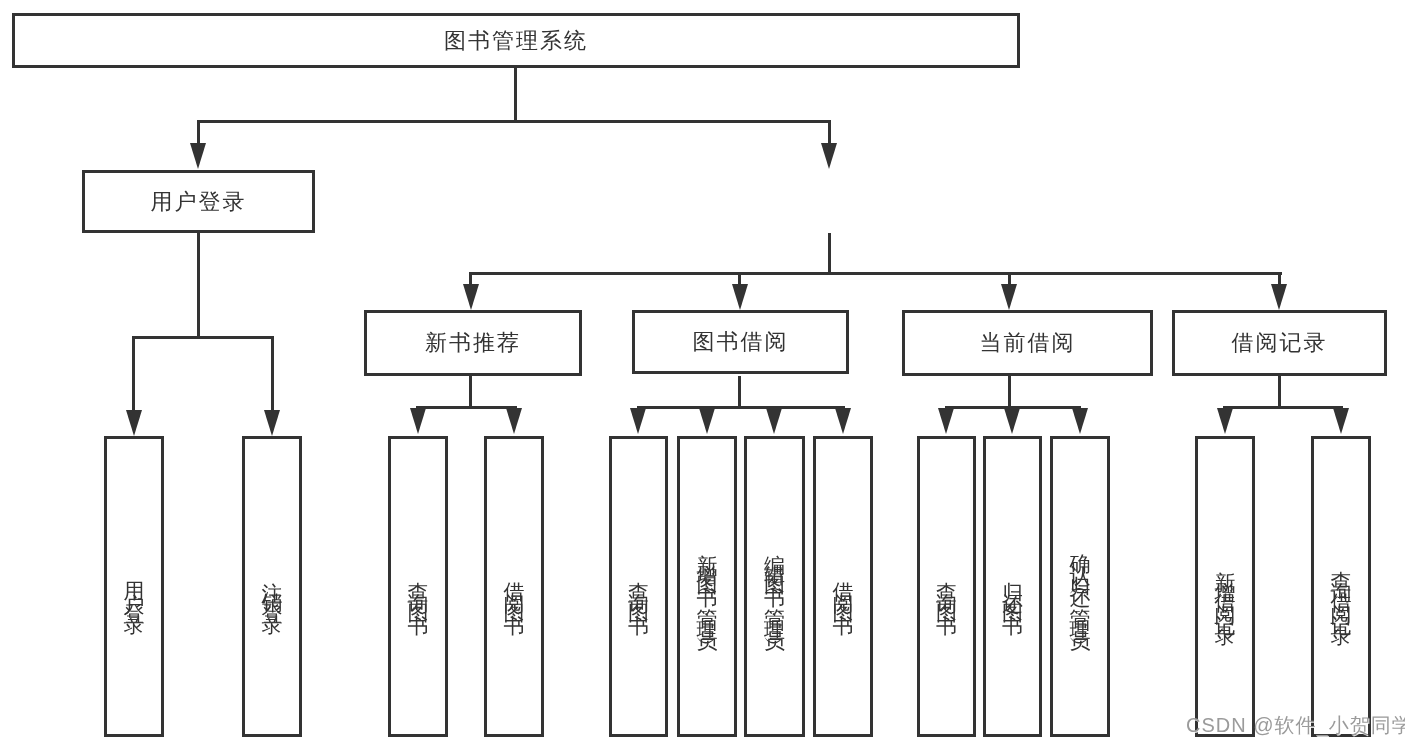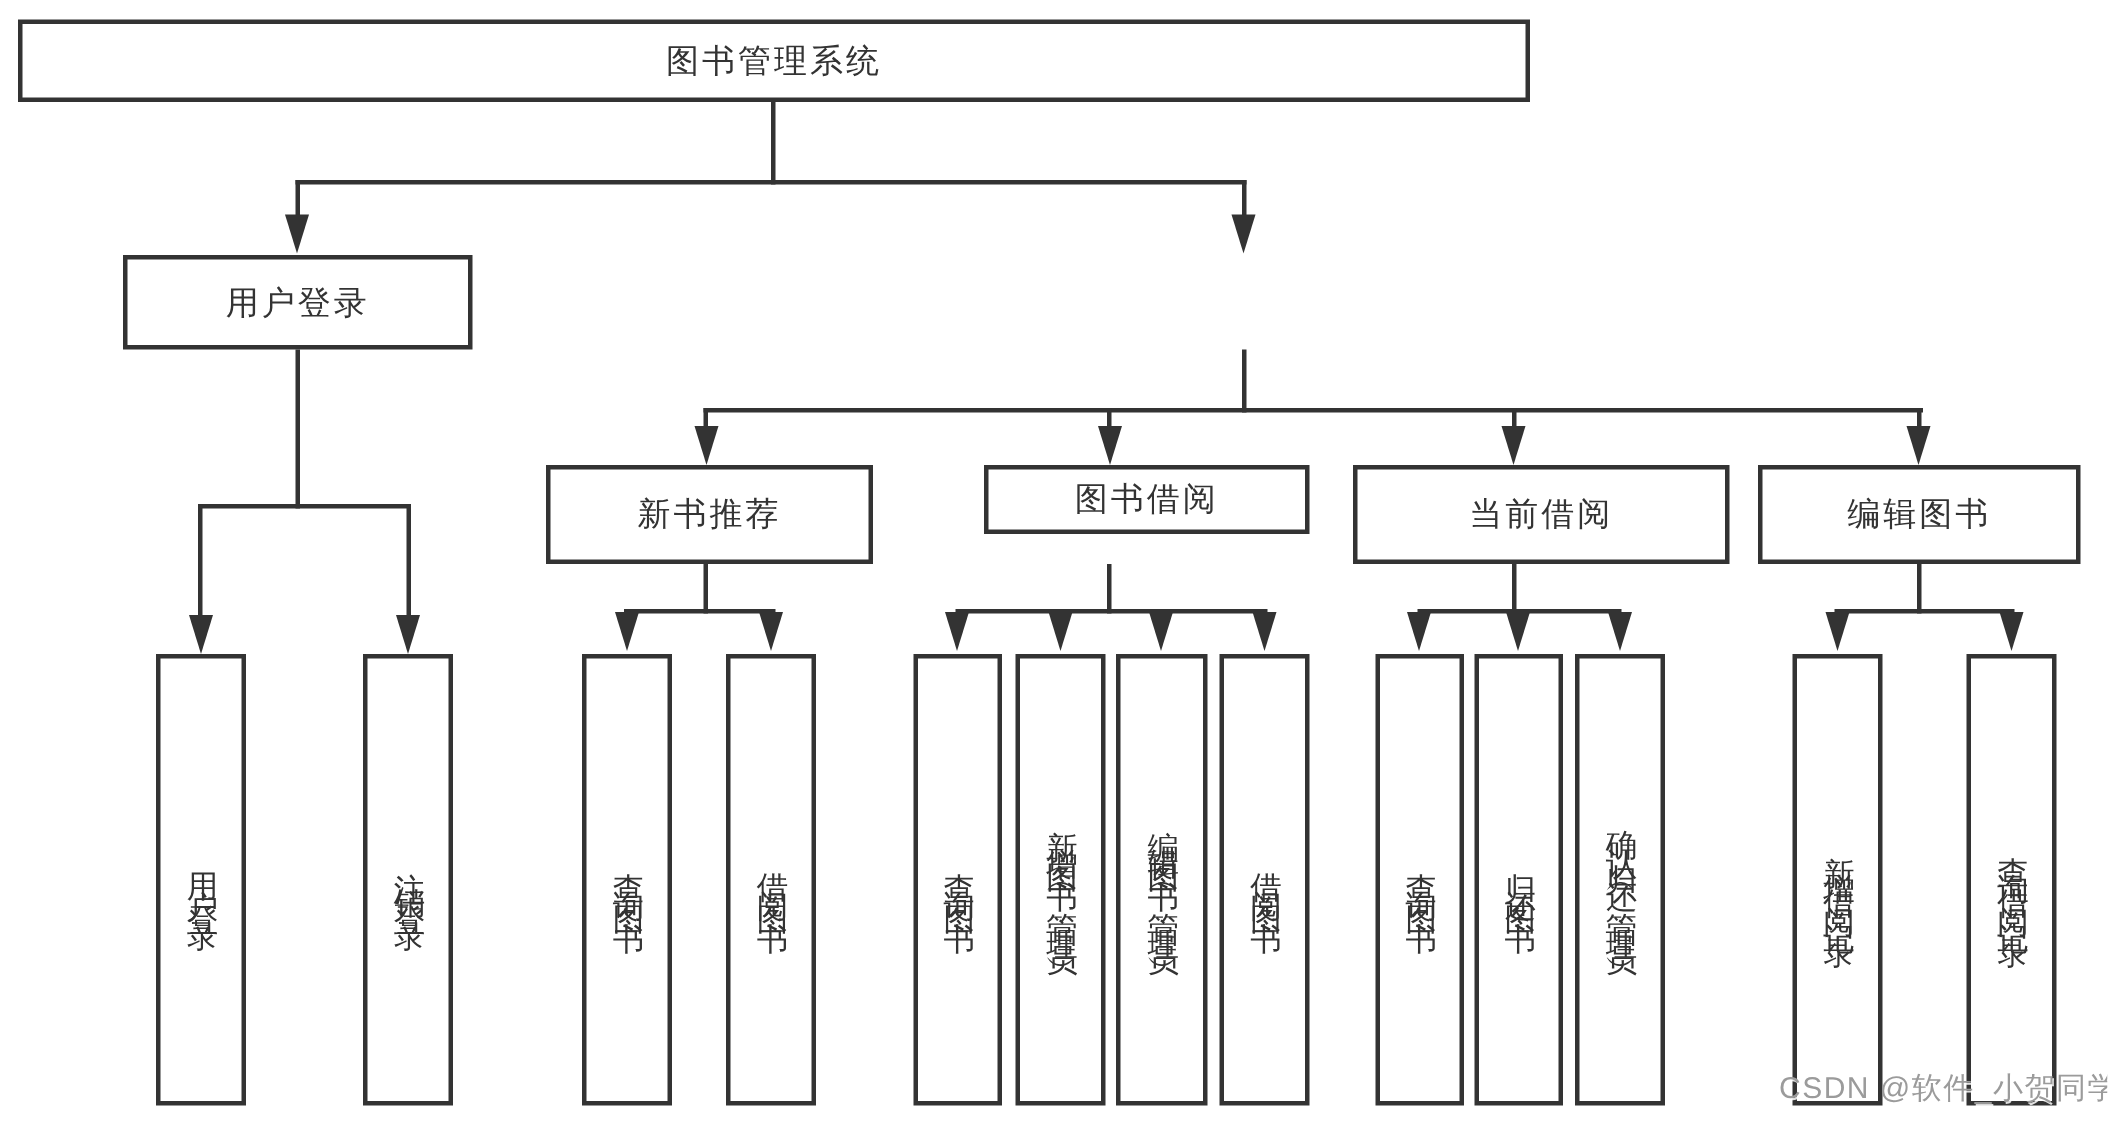--- a/index.html
+++ b/index.html
@@ -39,28 +39,28 @@
     <span>图书管理系统</span>
   </div>
 
   <div class="box hbox" style="left:82px;top:170px;width:233px;height:63px">
     <span>用户登录</span>
   </div>
 
   <div class="box hbox" style="left:364px;top:310px;width:218px;height:66px">
     <span>新书推荐</span>
   </div>
-  <div class="box hbox" style="left:656px;top:310px;width:217px;height:46px">
+  <div class="box hbox" style="left:632px;top:310px;width:217px;height:64px">
     <span>图书借阅</span>
   </div>
   <div class="box hbox" style="left:902px;top:310px;width:251px;height:66px">
     <span>当前借阅</span>
   </div>
   <div class="box hbox" style="left:1172px;top:310px;width:215px;height:66px">
-    <span>编辑图书</span>
+    <span>借阅记录</span>
   </div>
 
   <div class="box vbox" style="left:104px;top:436px;width:60px;height:301px">
     <span class="vtext">用户登录</span>
   </div>
   <div class="box vbox" style="left:242px;top:436px;width:60px;height:301px">
     <span class="vtext">注销登录</span>
   </div>
 
   <div class="box vbox" style="left:388px;top:436px;width:60px;height:301px">

